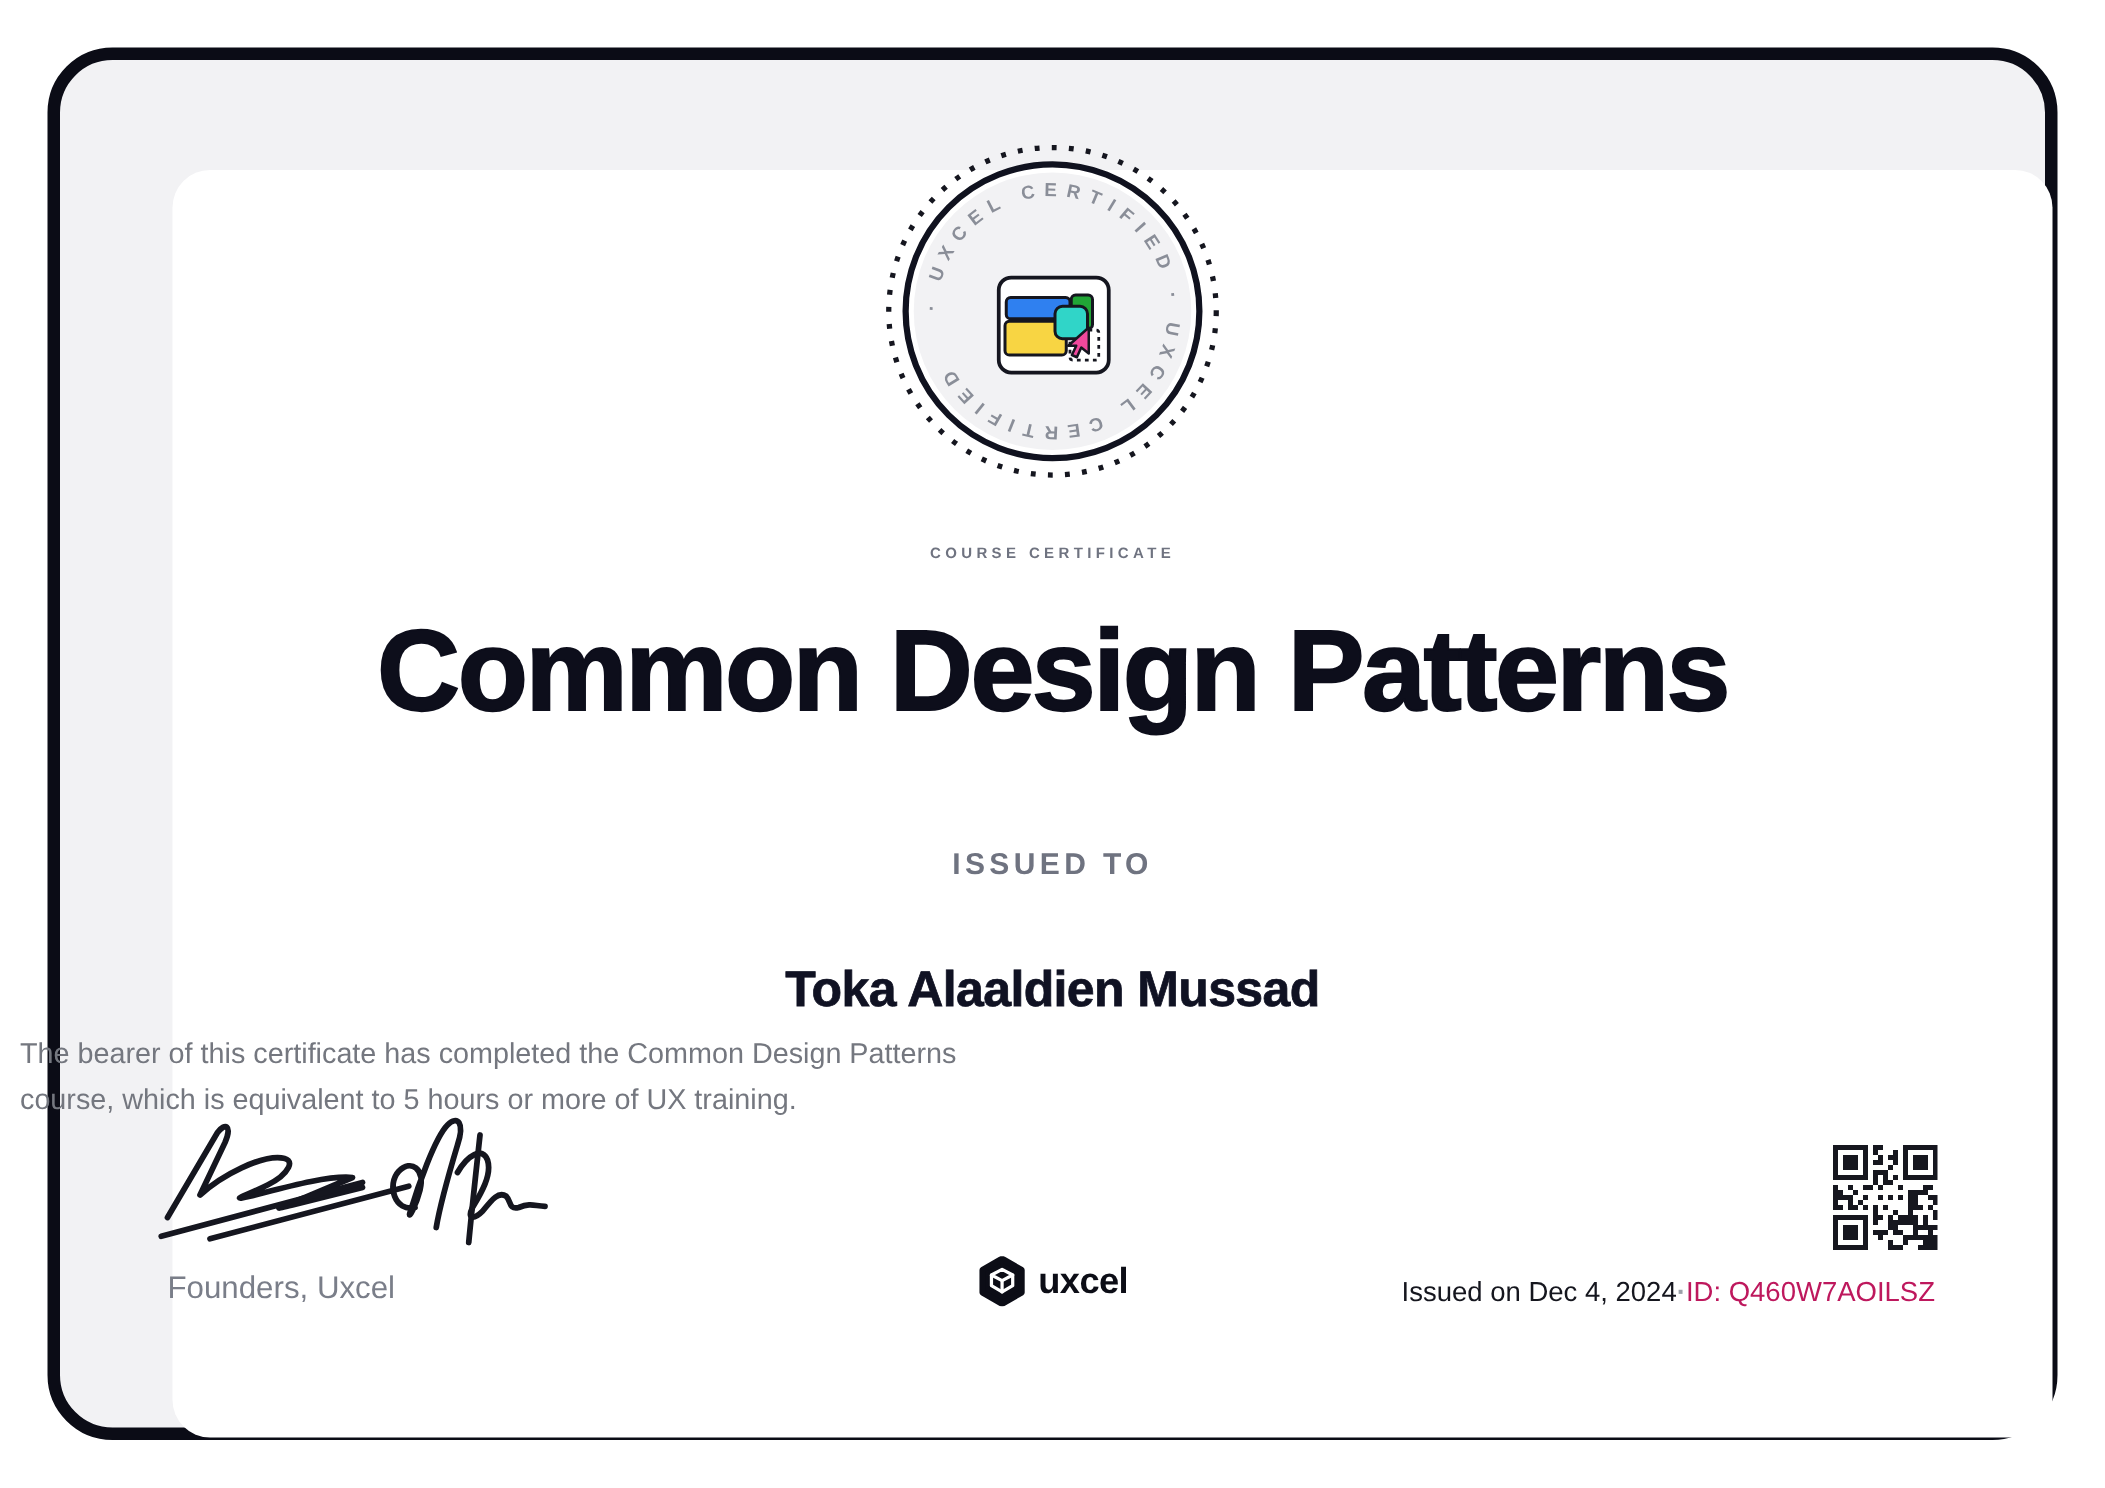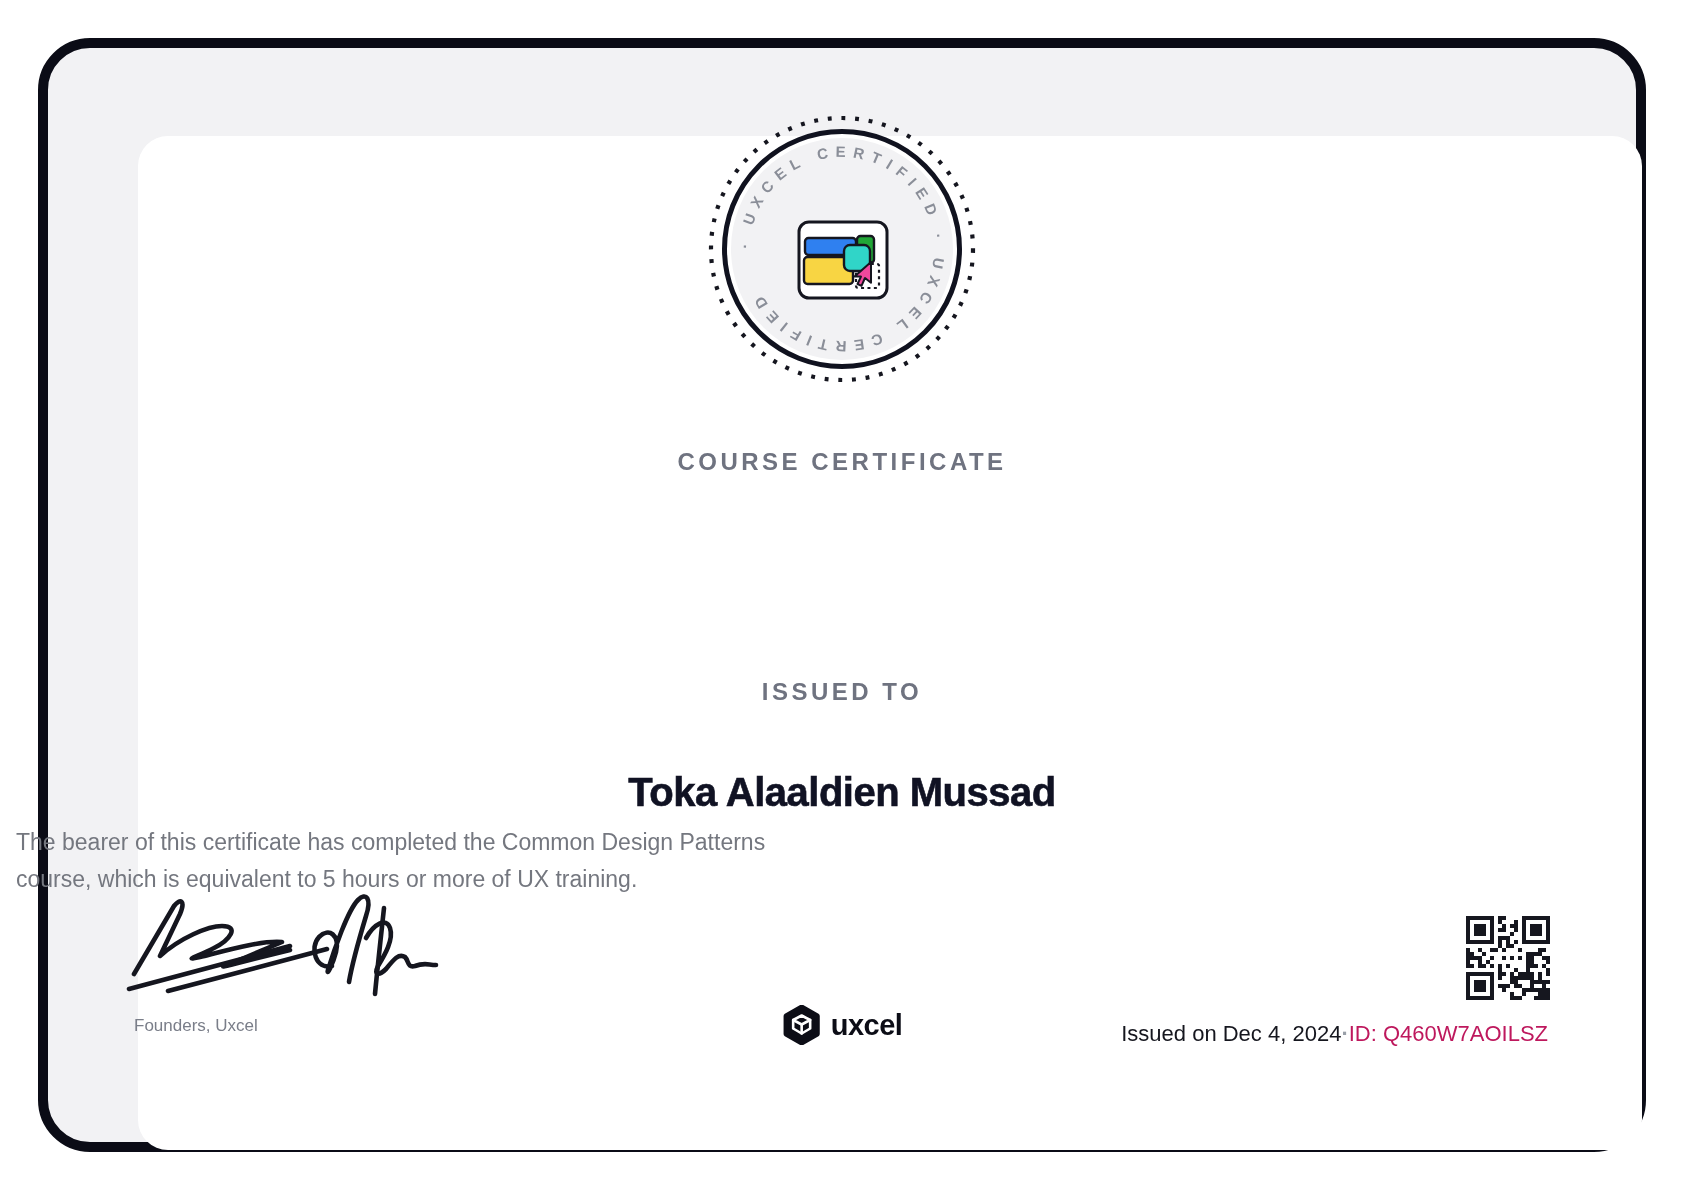--- a/index.html
+++ b/index.html
@@ -3,34 +3,34 @@
 <meta charset="utf-8">
 <style>
   html,body{margin:0;padding:0;background:#fff;}
   .page{position:relative;width:1684px;height:1190px;background:#fff;overflow:hidden;
         font-family:"Liberation Sans", sans-serif;color:#101223;}
   .frame{position:absolute;left:38px;top:38px;width:1608px;height:1114px;
          border:10px solid #0B0C16;border-radius:52px;background:#F2F2F4;box-sizing:border-box;}
   .panel{position:absolute;left:90px;top:88px;width:1504px;height:1014px;
          background:#FFFFFF;border-radius:30px;}
   .badge{position:absolute;left:702px;top:109px;width:280px;height:280px;}
-  .kicker{position:absolute;left:0;top:448px;width:100%;text-align:center;
-          font-size:24px;font-weight:bold;letter-spacing:3.5px;color:#6F7380;}
+  .kicker{position:absolute;left:0;top:435px;width:100%;text-align:center;
+          font-size:12px;font-weight:bold;letter-spacing:3.5px;color:#6F7380;}
   .title{position:absolute;left:0;top:478px;width:100%;margin:0;text-align:center;
          font-size:92px;font-weight:bold;letter-spacing:-2px;color:#0D0E1B;
          -webkit-text-stroke:1.6px #0D0E1B;line-height:1.3;}
   .issued-label{position:absolute;left:0;top:678px;width:100%;text-align:center;
           font-size:24px;font-weight:bold;letter-spacing:3.5px;color:#6F7380;}
   .recipient{position:absolute;left:0;top:726px;width:100%;text-align:center;
          font-size:40px;font-weight:bold;letter-spacing:-0.5px;color:#101223;margin-top:44px;
          -webkit-text-stroke:0.6px #101223;}
   .desc{position:absolute;left:0;top:808px;width:100%;margin:16px;
         font-size:23px;line-height:37px;color:#74777F;}
   .signatures{position:absolute;left:122px;top:890px;}
-  .founders{position:absolute;left:134px;top:1016px;font-size:17px;color:#7A7E89;}
+  .founders{position:absolute;left:134px;top:1016px;font-size:25px;color:#7A7E89;}
   .brand{position:absolute;left:50%;top:1004px;transform:translateX(-50%);
          display:flex;align-items:center;gap:9px;height:42px;}
   .brand-word{font-size:29px;font-weight:bold;letter-spacing:-0.5px;color:#0C0D16;}
   .qr{position:absolute;right:134px;top:916px;width:84px;height:84px;}
   .issue-line{position:absolute;right:136px;top:1021px;display:flex;align-items:baseline;gap:0;
               font-size:22px;white-space:nowrap;}
   .issue-date{color:#15161E;}
   .dot-sep{color:#9AA0A8;font-weight:bold;}
   .cert-id{color:#be185d;}
   svg{display:block;}
@@ -61,20 +61,21 @@
         <rect x="155" y="127" width="17" height="27" rx="3.5" fill="#21A636" stroke="#15161F" stroke-width="2.4"></rect>
         <rect x="102" y="148" width="49" height="27" rx="3.5" fill="#F8D543" stroke="#15161F" stroke-width="2.4"></rect>
         <rect x="154" y="155" width="23" height="24" rx="2" fill="#FFFFFF" stroke="#15161F" stroke-width="2.2" stroke-dasharray="3 3.4"></rect>
         <rect x="142" y="136" width="26" height="26" rx="6" fill="#30D5C8" stroke="#15161F" stroke-width="2.4"></rect>
         <path d="M169,153 L169,173.8 L163,169 L159.5,176.8 L155.5,175 L159,167.6 L152.6,167.6 Z" fill="#F0489C" stroke="#15161F" stroke-width="2" stroke-linejoin="round"></path>
       </g>
     </svg>
   </div>
 
   <div class="kicker">COURSE CERTIFICATE</div>
+  <h1 class="title">Common Design Patterns</h1>
   <div class="issued-label">ISSUED TO</div>
   <div class="recipient">Toka Alaaldien Mussad</div>
   <p class="desc">
     <span>The bearer of this certificate has completed the Common Design Patterns</span><br>
     <span>course, which is equivalent to 5 hours or more of UX training.</span>
   </p>
 
   <div class="signatures">
     <svg width="318" height="112" viewBox="0 0 318 112" fill="none" stroke="#15161F" stroke-width="4.6" stroke-linecap="round" stroke-linejoin="round">
       <g>

